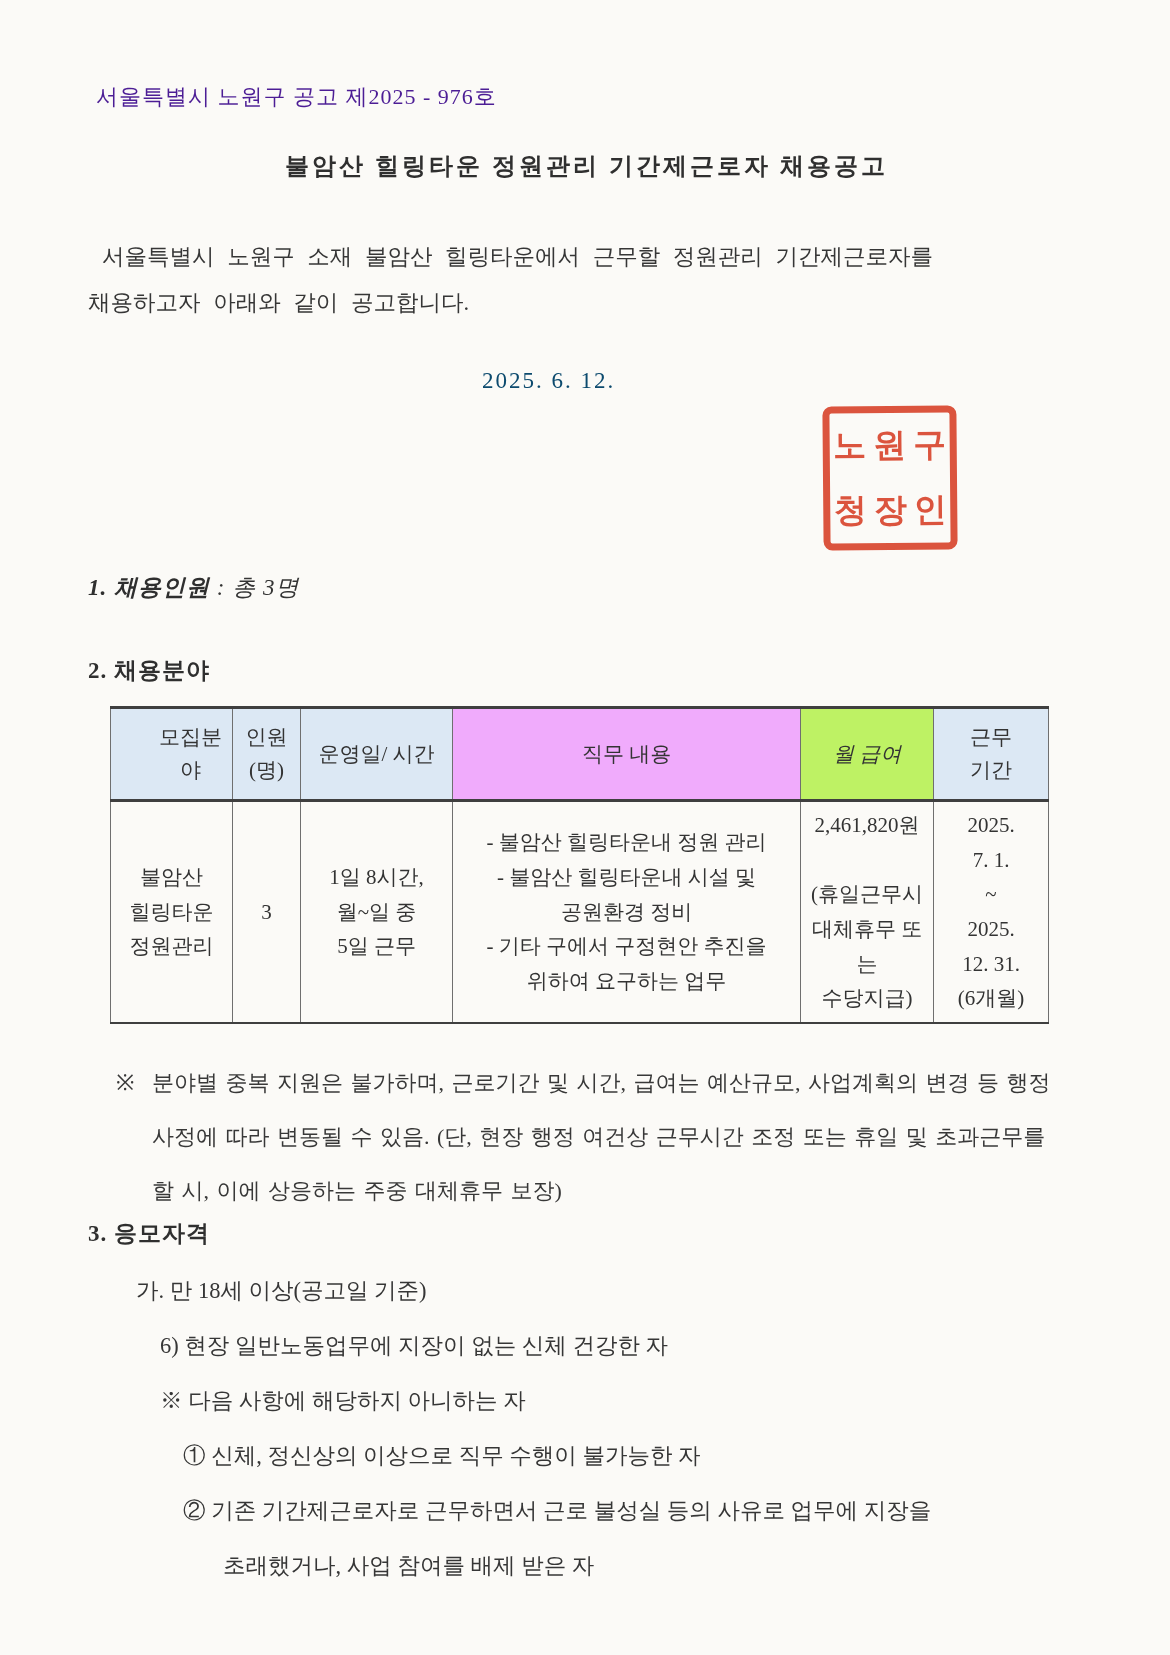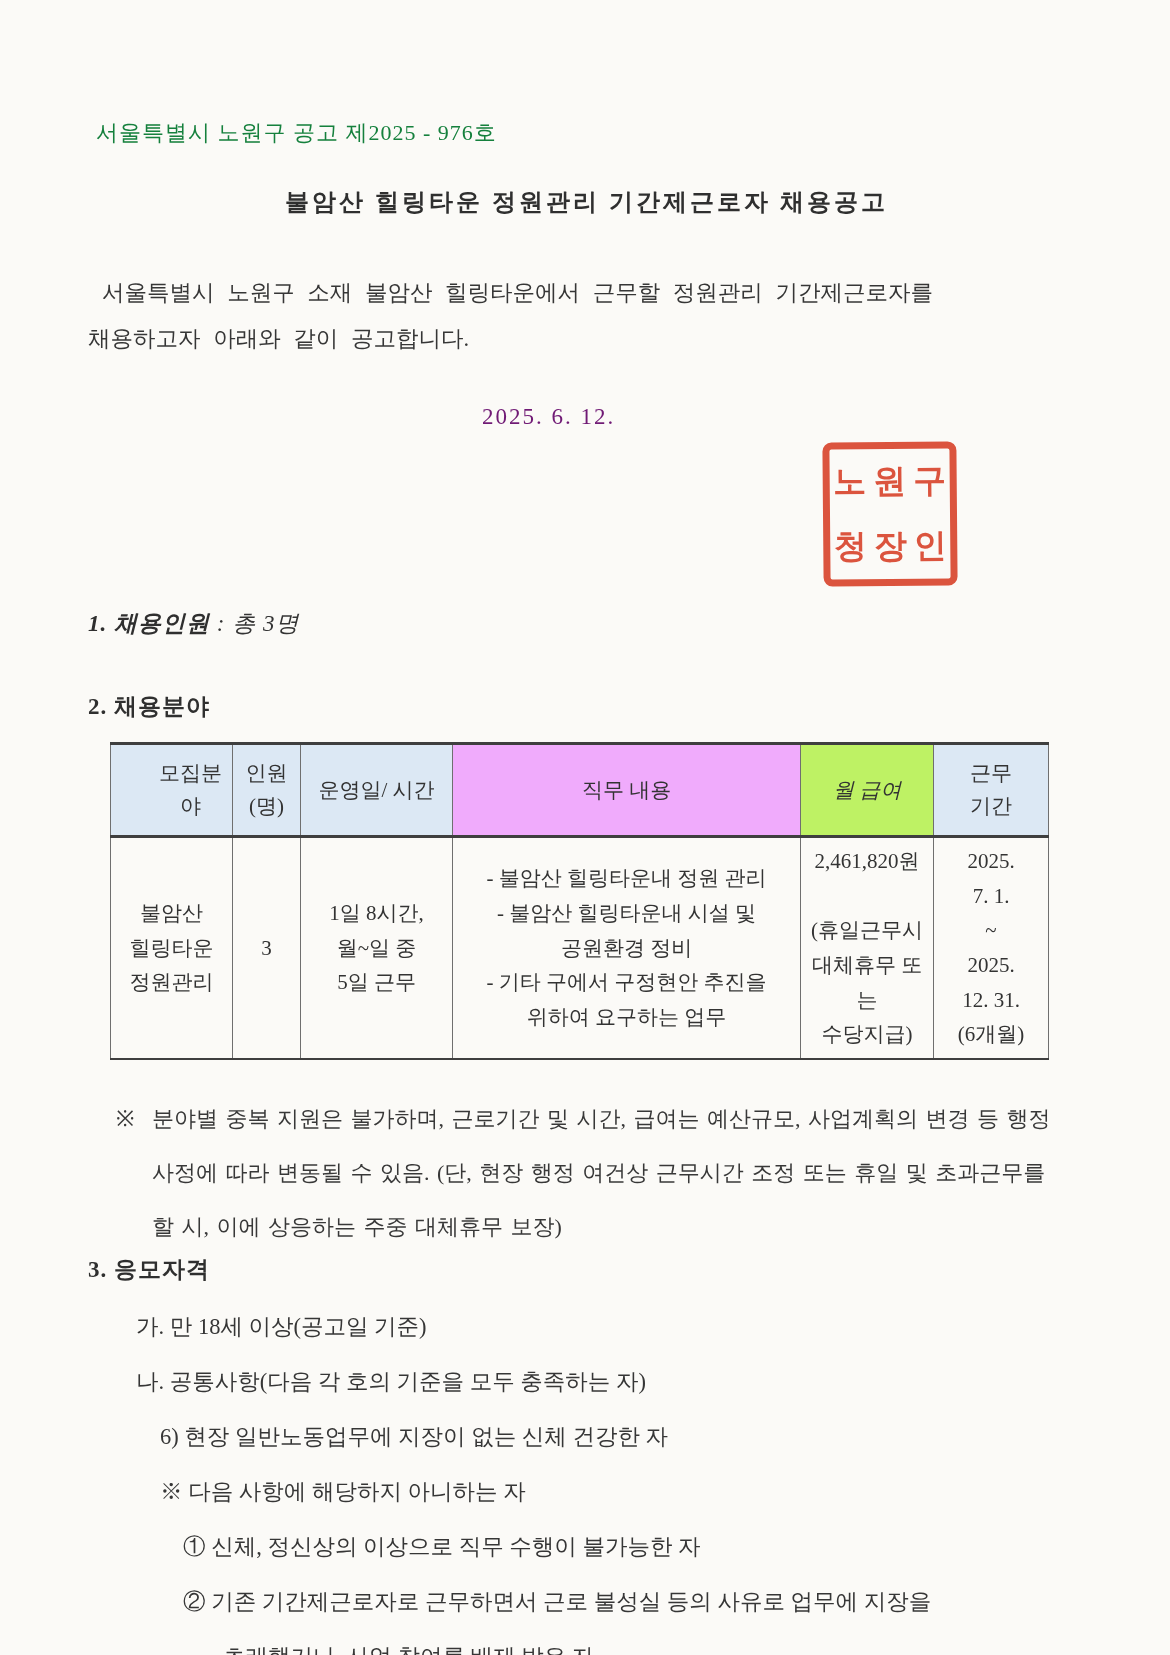--- a/index.html
+++ b/index.html
@@ -12,23 +12,22 @@
   }
   .page {
     position:relative;
     width:1170px; height:1655px;
     box-sizing:border-box;
     padding:82px 85px 0 88px;
   }
   .ann-no {
     font-size:22px;
     letter-spacing:1px;
-    color:#15803d;
+    color:#4c1d95;
     padding-left:8px;
-    margin-top:36px;
   }
   .doc-title {
     margin-top:38px;
     text-align:center;
     font-size:24px;
     font-weight:bold;
     letter-spacing:3px;
     color:#2f2f2f;
   }
   .intro {
@@ -40,21 +39,21 @@
     text-indent:14px;
     color:#363636;
   }
   .doc-date {
     margin-top:42px;
     position:relative;
     left:-38px;
     text-align:center;
     font-size:23px;
     letter-spacing:2px;
-    color:#701a75;
+    color:#0c4a6e;
   }
   .sign-block {
     position:relative;
     height:172px;
     margin-top:6px;
   }
   .signer {
     position:absolute;
     top:62px; right:168px;
     font-size:27px;
@@ -235,21 +234,20 @@
     <div class="note-marker">※</div>
     <div class="note-text">분야별 중복 지원은 불가하며, 근로기간 및 시간, 급여는 예산규모, 사업계획의 변경 등 행정
 사정에 따라 변동될 수 있음. (단, 현장 행정 여건상 근무시간 조정 또는 휴일 및 초과근무를
 할 시, 이에 상응하는 주중 대체휴무 보장)</div>
   </div>
 
   <div class="sec-heading s3">3. 응모자격</div>
 
   <div class="quals">
     <div class="q-line q1">가. 만 18세 이상(공고일 기준)</div>
-    <div class="q-line q1">나. 공통사항(다음 각 호의 기준을 모두 충족하는 자)</div>
     <div class="q-line q2">6) 현장 일반노동업무에 지장이 없는 신체 건강한 자</div>
     <div class="q-line q2">※ 다음 사항에 해당하지 아니하는 자</div>
     <div class="q-line q3">① 신체, 정신상의 이상으로 직무 수행이 불가능한 자</div>
     <div class="q-line q3">② 기존 기간제근로자로 근무하면서 근로 불성실 등의 사유로 업무에 지장을
 초래했거나, 사업 참여를 배제 받은 자</div>
 
   </div>
 
 </div>
 

